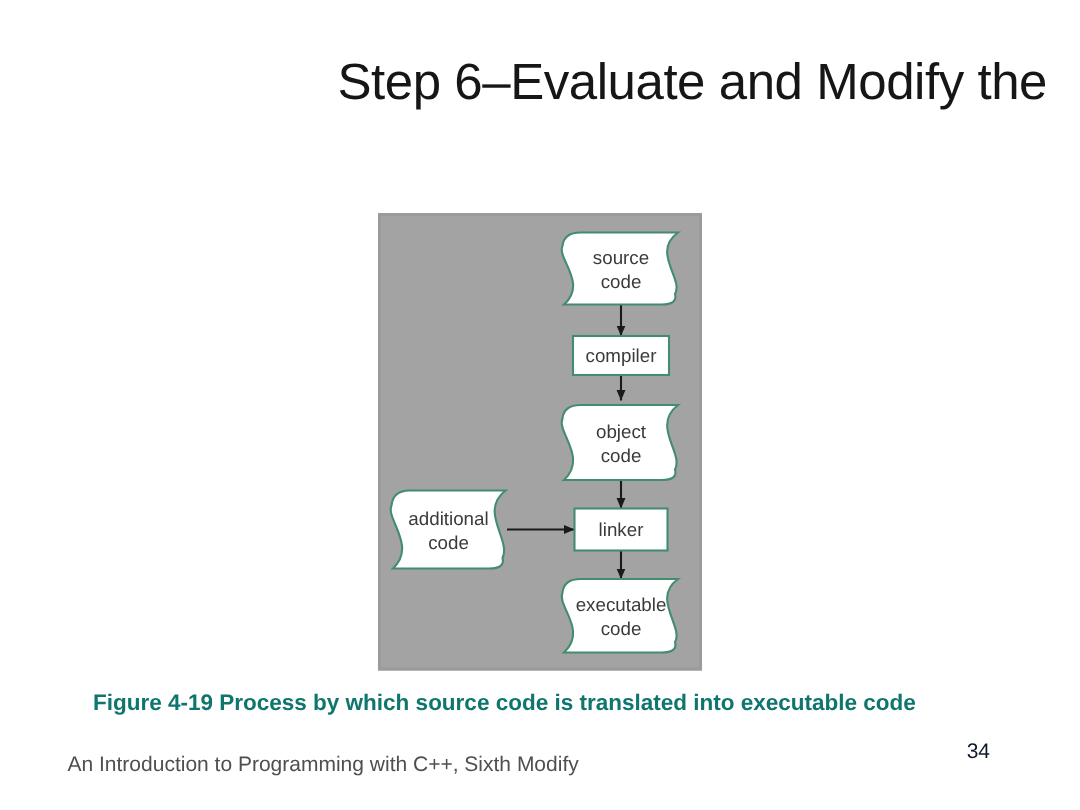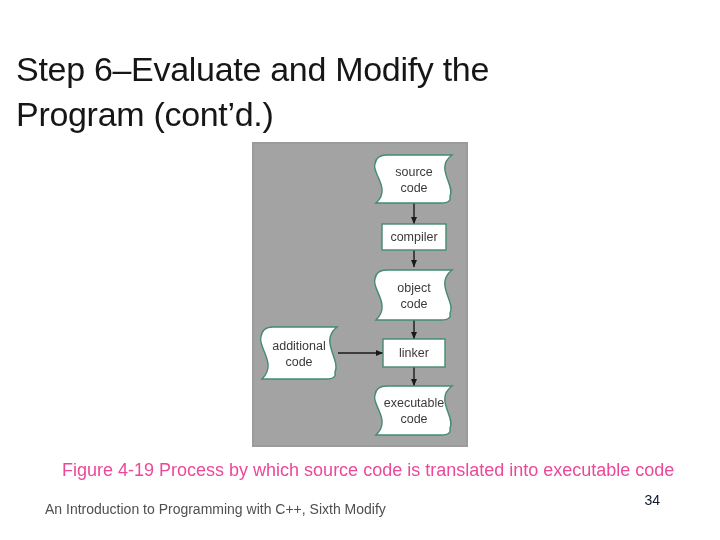--- a/index.html
+++ b/index.html
@@ -1,53 +1,53 @@
 <!DOCTYPE html>
 <html style="--node-outline: #438c6d; --panel-border: #9b9b9b; --arrow: #1a1a1a; --node-text: #3a3a3a;"><head>
 <meta charset="utf-8">
 <style>
   html,body{margin:0;padding:0;background:#ffffff;}
   .slide{
     position:relative;width:720px;height:540px;background:#ffffff;
     font-family:"Liberation Sans",sans-serif;overflow:hidden;
   }
   .title{
-    position:absolute;top:31px;left:0;width:696px;margin:16px;
-    text-align:left;font-size:34px;line-height:45px;font-weight:400;
+    position:absolute;top:31px;left:0;width:696px;margin:2px;
+    text-align:right;font-size:34px;line-height:45px;font-weight:400;
     color:#161616;letter-spacing:-0.3px;
   }
   .figure-box{
     position:absolute;left:252px;top:142px;width:212px;height:301px;
     border:2px solid var(--panel-border,#9b9b9b);background:#a3a3a3;
   }
   .figure-box svg{display:block;}
   .tape,.proc{fill:#ffffff;stroke:var(--node-outline,#438c6d);stroke-width:1.4;}
   .arrow{stroke:var(--arrow,#1a1a1a);stroke-width:1.4;fill:none;}
   .nlabel{
     font-family:"Liberation Sans",sans-serif;font-size:12.5px;
     fill:var(--node-text,#3a3a3a);text-anchor:middle;
   }
   .caption{
     position:absolute;left:62px;top:460px;margin:0;
-    font-size:18px;font-weight:normal;color:#ec4899;white-space:nowrap;
+    font-size:15px;font-weight:bold;color:#0f766e;white-space:nowrap;
   }
   .footer-text{
     position:absolute;left:45px;top:501px;font-size:14px;color:#4f4f4f;
     white-space:nowrap;
   }
   .page-number{
     position:absolute;right:60px;top:492px;font-size:14px;color:#0f172a;
   }
 </style>
 </head>
 <body>
 
 <div class="slide">
 
-  <h1 class="title"><span>Step 6–Evaluate and Modify the</span><br><span>Program (cont’d.)</span></h1>
+  <h1 class="title"><span>Step 6–Evaluate and Modify the</span><br></h1>
 
   <div class="figure-box">
     <svg width="212" height="301" viewBox="0 0 212 301">
       <defs>
         <marker id="ah" markerWidth="8" markerHeight="8" refX="7" refY="3" orient="auto" markerUnits="userSpaceOnUse">
           <path d="M0,0 L7,3 L0,6 Z" fill="#1a1a1a"></path>
         </marker>
       </defs>
 
       <line class="arrow" x1="160" y1="59" x2="160" y2="80" marker-end="url(#ah)"></line>

